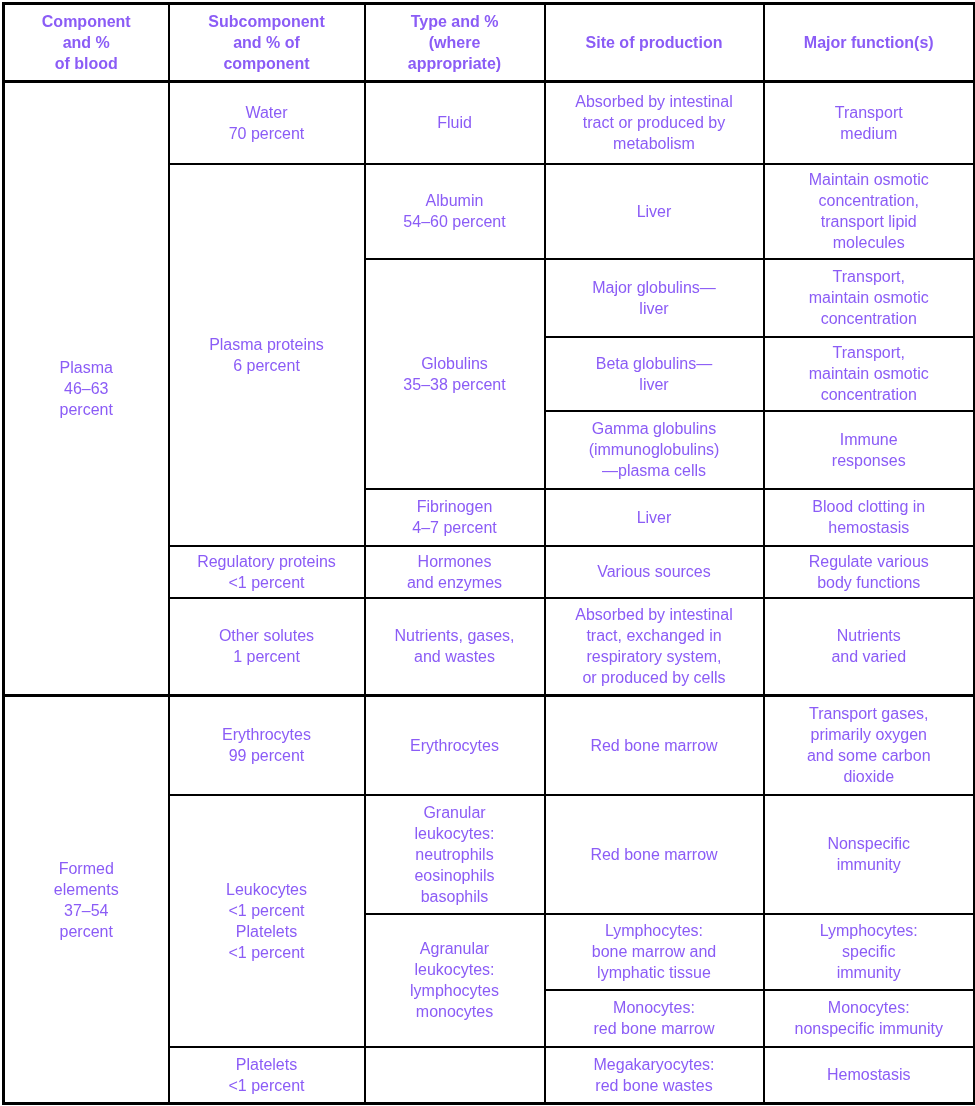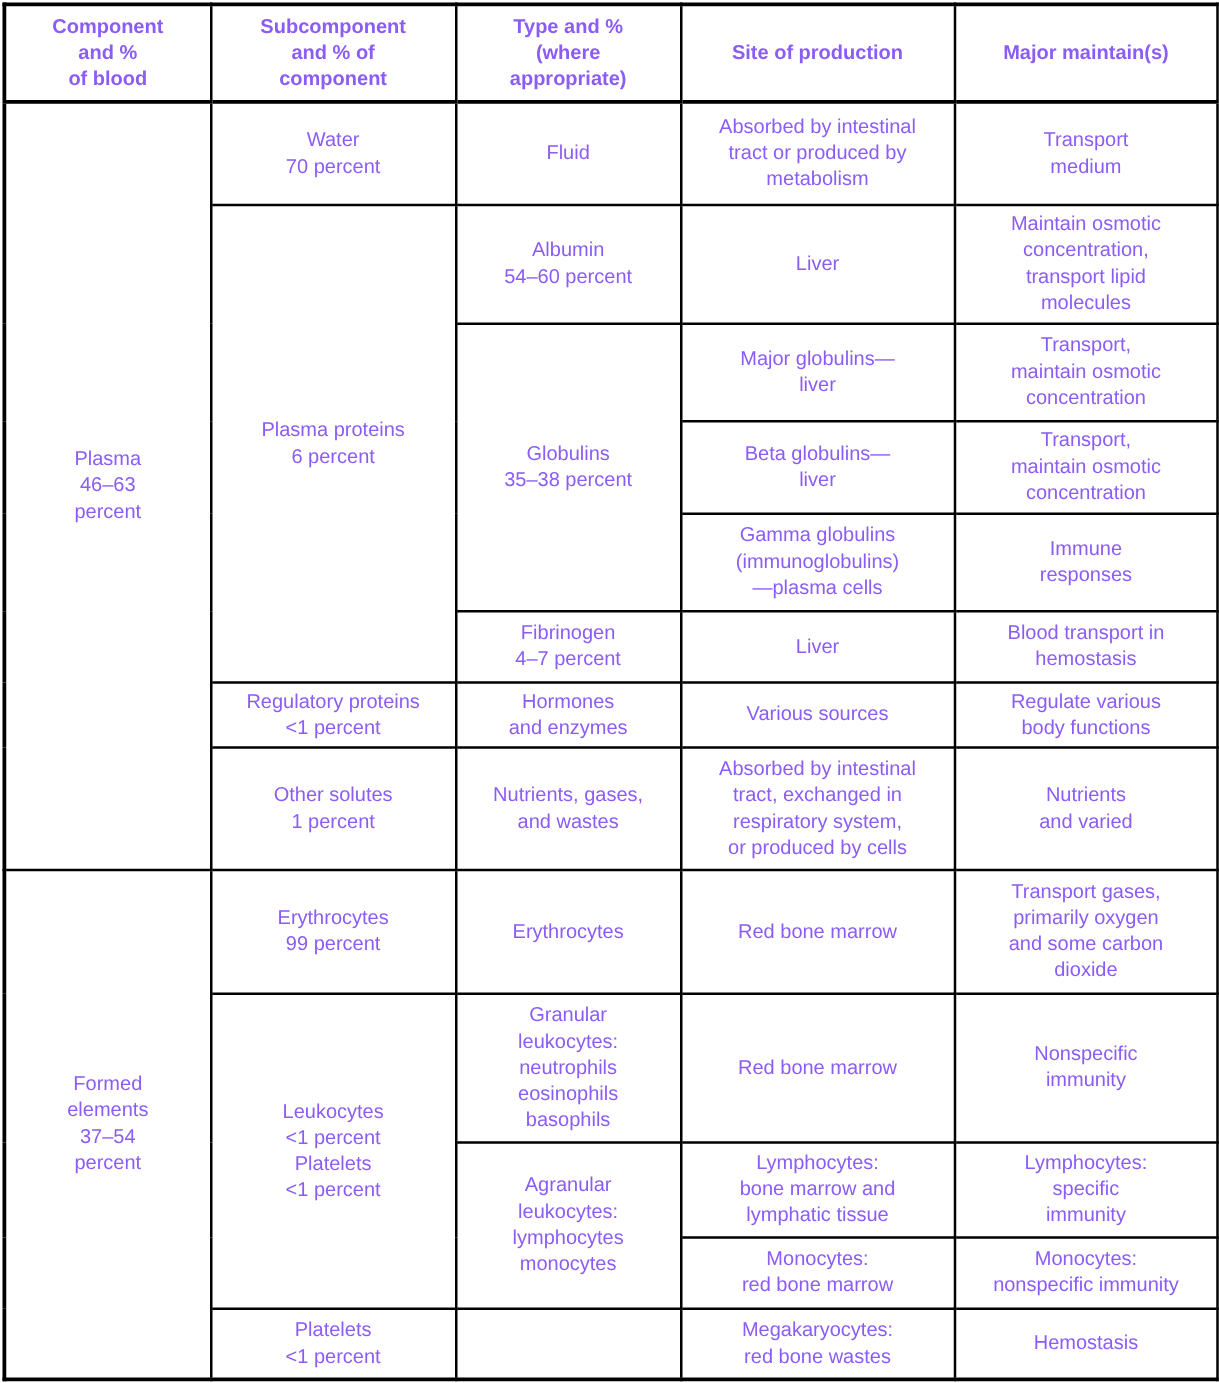--- a/index.html
+++ b/index.html
@@ -32,21 +32,21 @@
     color: #8b5cf6;
     padding: 4px 6px;
     box-sizing: border-box;
     overflow: hidden;
   }
   .blood-table th {
     font-weight: bold;
     border-bottom: 3px solid #000000;
   }
   .blood-table tr.section-start td {
-    border-top: 1px solid #000000;
+    border-top: 3px solid #000000;
   }
 </style>
 </head>
 <body>
 
 <div class="page">
   <table class="blood-table">
     <colgroup>
       <col style="width:165px">
       <col style="width:196px">
@@ -59,21 +59,21 @@
         <th>Component
 and %
 of blood</th>
         <th>Subcomponent
 and % of
 component</th>
         <th>Type and %
 (where
 appropriate)</th>
         <th>Site of production</th>
-        <th>Major maintain(s)</th>
+        <th>Major function(s)</th>
       </tr>
     </thead>
     <tbody>
       <tr style="height:82px">
         <td rowspan="8">Plasma
 46–63
 percent</td>
         <td>Water
 70 percent</td>
         <td>Fluid</td>
@@ -114,21 +114,21 @@
         <td>Gamma globulins
 (immunoglobulins)
 —plasma cells</td>
         <td>Immune
 responses</td>
       </tr>
       <tr style="height:57px">
         <td>Fibrinogen
 4–7 percent</td>
         <td>Liver</td>
-        <td>Blood transport in
+        <td>Blood clotting in
 hemostasis</td>
       </tr>
       <tr style="height:48px">
         <td>Regulatory proteins
 &lt;1 percent</td>
         <td>Hormones
 and enzymes</td>
         <td>Various sources</td>
         <td>Regulate various
 body functions</td>

